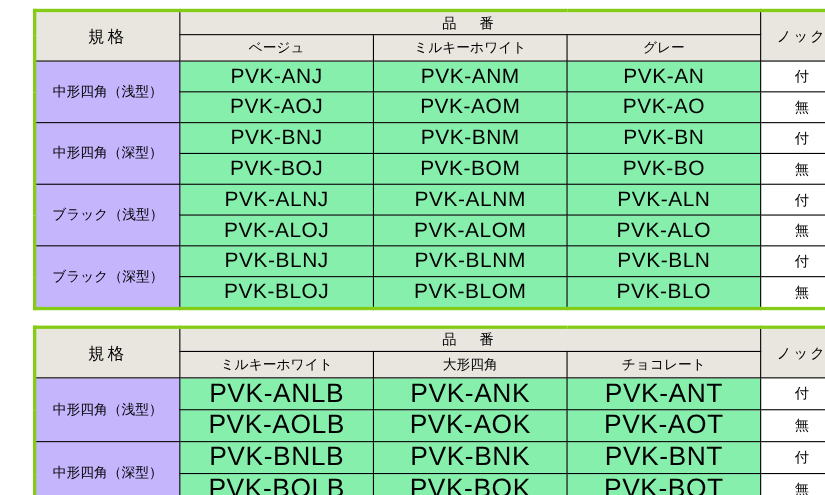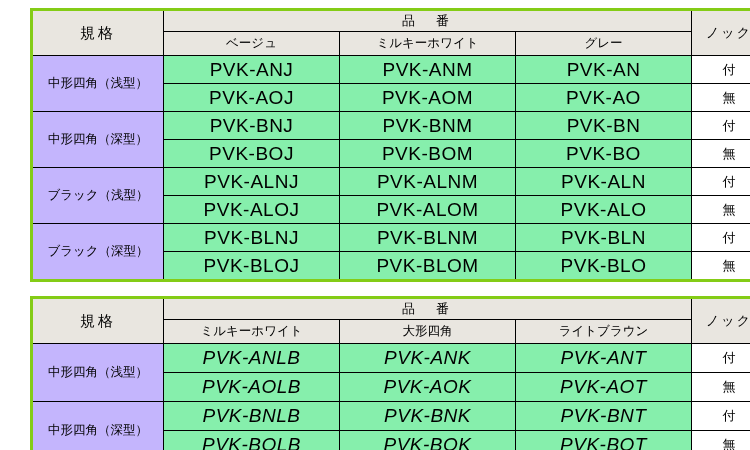--- a/index.html
+++ b/index.html
@@ -73,23 +73,22 @@
     font-weight: bold;
     letter-spacing: 0.5px;
     height: 27px;
     background: #86efac;
   }
   .knock-cell {
     font-size: 13px;
     background: #ffffff;
   }
   .t2 .code-cell {
-    font-size: 19px;
+    font-size: 24px;
     height: 28px;
-    font-style: italic;
   }
 </style>
 </head>
 <body>
 
 <div class="sheet">
 
   <table class="spec t1">
     <colgroup>
       <col class="col-spec">
@@ -178,21 +177,21 @@
     </colgroup>
     <tbody>
       <tr>
         <td class="hdr hdr-kikaku" rowspan="2">規格</td>
         <td class="hdr hdr-hinban" colspan="3">品　番</td>
         <td class="hdr hdr-knock" rowspan="2">ノック</td>
       </tr>
       <tr>
         <td class="hdr hdr-color">ミルキーホワイト</td>
         <td class="hdr hdr-color">大形四角</td>
-        <td class="hdr hdr-color">ライトブラウン</td>
+        <td class="hdr hdr-color">チョコレート</td>
       </tr>
 
       <tr>
         <td class="spec-cell" rowspan="2">中形四角（浅型）</td>
         <td class="code-cell">PVK-ANLB</td>
         <td class="code-cell">PVK-ANK</td>
         <td class="code-cell">PVK-ANT</td>
         <td class="knock-cell">付</td>
       </tr>
       <tr>

